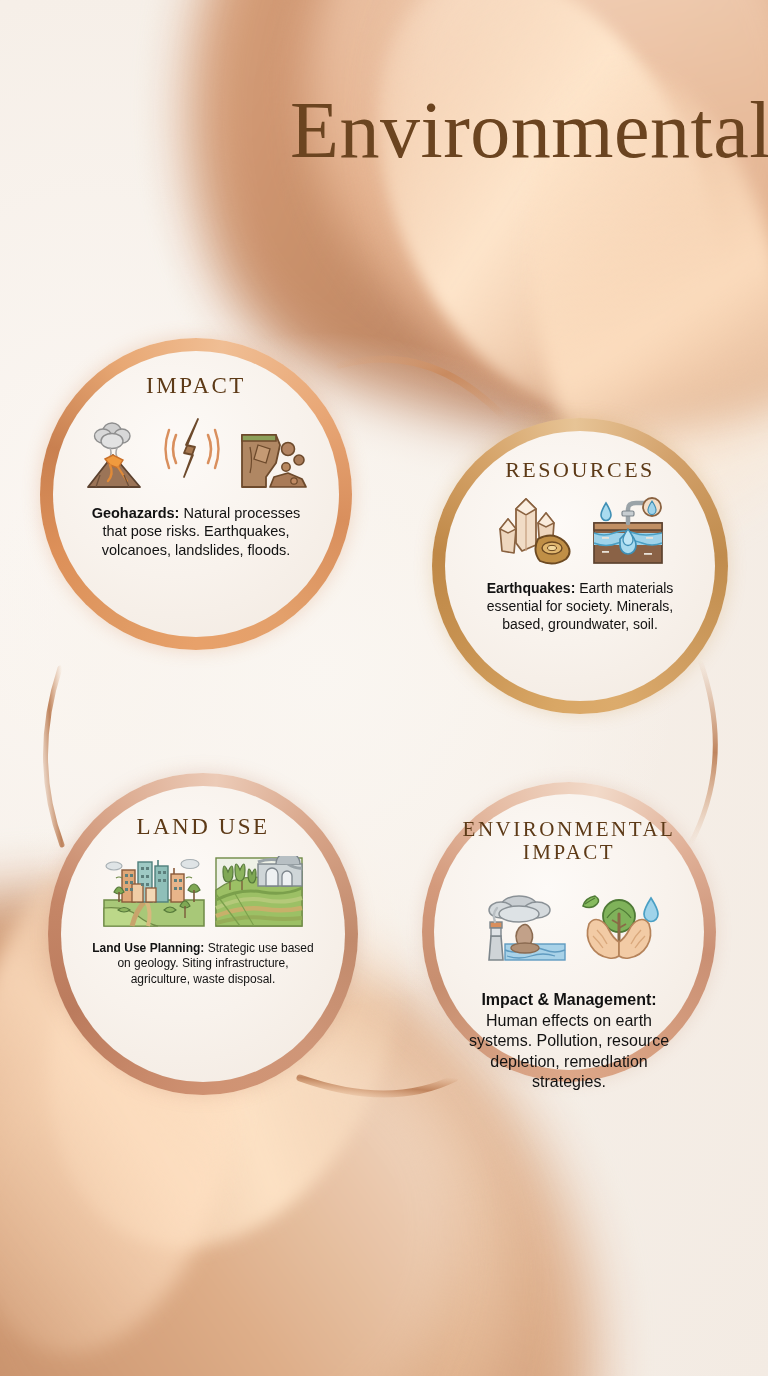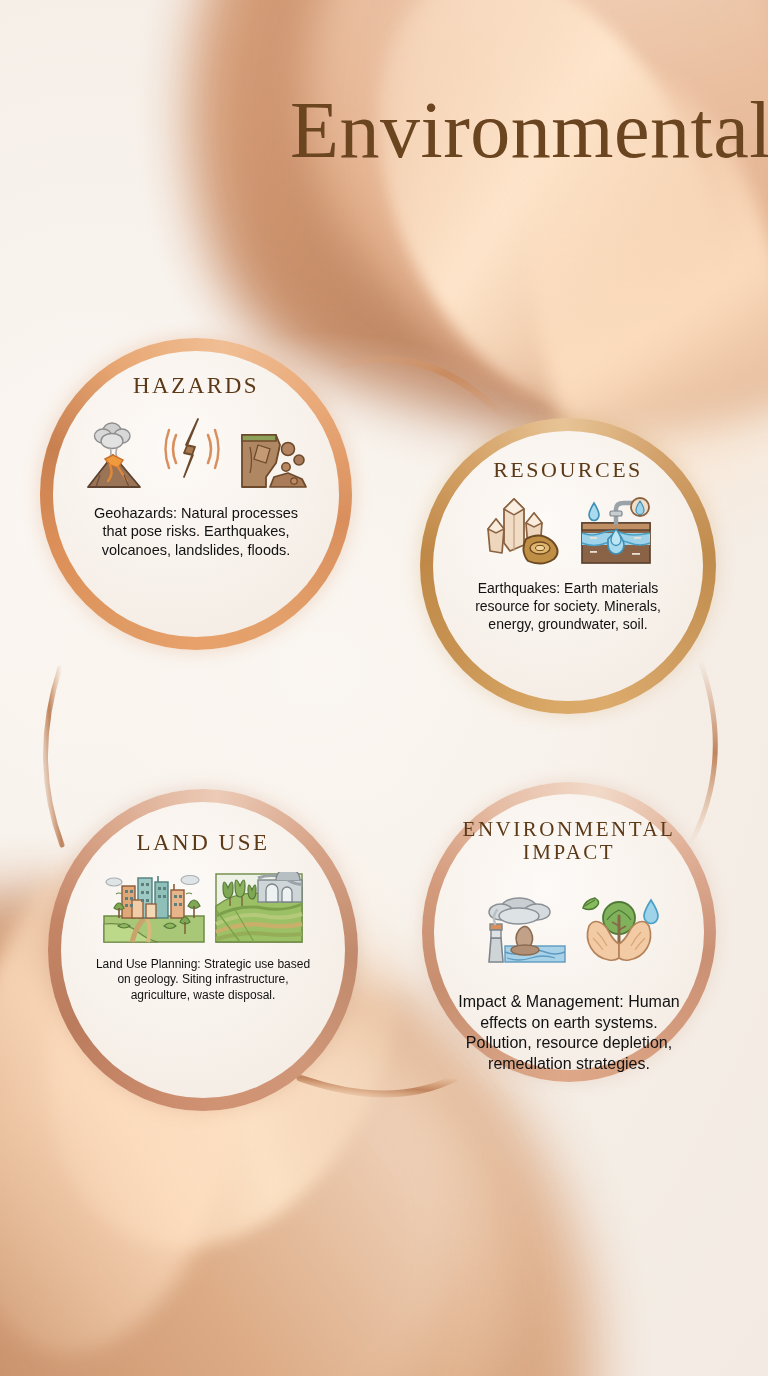--- a/index.html
+++ b/index.html
@@ -84,21 +84,21 @@
   .node .ring{position:absolute;inset:0;border-radius:50%;}
   .node .face{position:absolute;border-radius:50%;
     background:radial-gradient(72% 72% at 42% 34%, #fdfaf7 0%, #f8f2ec 62%, #f4ece4 100%);}
   .node .inner{position:relative;z-index:3;width:100%;height:100%;
     display:flex;flex-direction:column;align-items:center;box-sizing:border-box;}
 
   .n-title{font-family:"Liberation Serif", serif;color:#5d3a17;
     letter-spacing:2.5px;text-align:center;line-height:1.08;}
   .n-icons{display:flex;align-items:flex-end;justify-content:center;gap:8px;}
   .n-body{color:#121212;text-align:center;line-height:1.28;}
-  .n-body b{font-weight:normal;}
+  .n-body b{font-weight:bold;}
 
   
   .ring-hazards{
     background:conic-gradient(from 210deg,
       #e09a63 0deg,#dd9059 38deg,#c98050 78deg,#e8a874 120deg,
       #f0be94 160deg,#e9a877 205deg,#d98f5d 250deg,#e3a06b 295deg,#e8a16a 330deg,#e09a63 360deg);
     filter:blur(.2px);
     box-shadow:0 0 18px rgba(218,142,92,.30);}
   .ring-resources{
     background:conic-gradient(from 190deg,
@@ -117,28 +117,28 @@
     box-shadow:0 0 16px rgba(205,152,122,.24);}
 
   
   #node-hazards{left:40px;top:338px;width:312px;height:312px;}
   #node-hazards .face{inset:13px;}
   #node-hazards .inner{padding:30px 30px 0;}
   #node-hazards .n-title{font-size:23px;margin-top:6px;}
   #node-hazards .n-icons{margin-top:14px;height:78px;}
   #node-hazards .n-body{font-size:14.5px;margin-top:13px;width:216px;}
 
-  #node-resources{left:420px;top:418px;width:296px;height:296px;}
+  #node-resources{left:432px;top:418px;width:296px;height:296px;}
   #node-resources .face{inset:13px;}
   #node-resources .inner{padding:34px 28px 0;}
   #node-resources .n-title{font-size:22px;margin-top:6px;}
   #node-resources .n-icons{margin-top:13px;height:72px;}
   #node-resources .n-body{font-size:14px;margin-top:13px;width:206px;}
 
-  #node-landuse{left:48px;top:789px;width:310px;height:322px;}
+  #node-landuse{left:48px;top:773px;width:310px;height:322px;}
   #node-landuse .face{inset:13px;}
   #node-landuse .inner{padding:38px 28px 0;}
   #node-landuse .n-title{font-size:23px;margin-top:4px;}
   #node-landuse .n-icons{margin-top:14px;height:74px;}
   #node-landuse .n-body{font-size:12px;margin-top:13px;width:228px;}
 
   #node-impact{left:422px;top:782px;width:294px;height:300px;}
   #node-impact .face{inset:12px;}
   #node-impact .inner{padding:32px 24px 0;gap:16px;}
   #node-impact .n-title{font-size:21px;margin-top:4px;}
@@ -197,21 +197,21 @@
     <path d="M340 365 Q 430 340 505 418" fill="none" stroke="url(#ag1)" stroke-width="7" stroke-linecap="round"></path>
     <path d="M700 660 Q 735 760 690 845" fill="none" stroke="url(#ag2)" stroke-width="5" stroke-linecap="round"></path>
     <path d="M455 1078 Q 390 1110 300 1078" fill="none" stroke="url(#ag3)" stroke-width="7" stroke-linecap="round"></path>
     <path d="M62 845 Q 30 760 60 668" fill="none" stroke="url(#ag4)" stroke-width="5" stroke-linecap="round"></path>
   </svg>
 
   <div class="node" id="node-hazards">
     <div class="ring ring-hazards"></div>
     <div class="face"></div>
     <div class="inner">
-      <div class="n-title">HAZARDS</div>
+      <div class="n-title">IMPACT</div>
       <div class="n-icons">
 
         <svg class="ico" width="74" height="76" viewBox="0 0 74 76">
           <ellipse cx="32" cy="16" rx="9" ry="8" fill="#cfcfcf" stroke="#8e8e8e" stroke-width="1.4"></ellipse>
           <ellipse cx="23" cy="21" rx="8.5" ry="7" fill="#d8d8d8" stroke="#8e8e8e" stroke-width="1.4"></ellipse>
           <ellipse cx="42" cy="21" rx="8" ry="7" fill="#d8d8d8" stroke="#8e8e8e" stroke-width="1.4"></ellipse>
           <ellipse cx="32" cy="26" rx="11" ry="7.5" fill="#e2e2e2" stroke="#8e8e8e" stroke-width="1.4"></ellipse>
           <path d="M30 33 q2 5 0 9" stroke="#a9a9a9" stroke-width="1.6" fill="none" stroke-linecap="round"></path>
           <path d="M37 33 q-2 5 0 9" stroke="#a9a9a9" stroke-width="1.6" fill="none" stroke-linecap="round"></path>
           <path d="M33 40 L8 72 L60 72 Z" fill="#9b7457" stroke="#5d4330" stroke-width="1.8" stroke-linejoin="round"></path>
@@ -281,21 +281,21 @@
           <rect x="14" y="56" width="7" height="1.8" fill="#e8e1d8"></rect>
           <rect x="56" y="58" width="8" height="1.8" fill="#e8e1d8"></rect>
           <path d="M40 28 L40 14 q0 -6 8 -6 L58 8" stroke="#9aa3a8" stroke-width="4.5" fill="none" stroke-linecap="round"></path>
           <rect x="34" y="16" width="12" height="5" rx="1.6" fill="#c7cdd1" stroke="#7d868c" stroke-width="1.2"></rect>
           <circle cx="64" cy="12" r="9" fill="#f3ddc6" stroke="#8a6240" stroke-width="1.8"></circle>
           <path d="M64 6 q4 6 4 9 a4 4.5 0 0 1 -8 0 q0 -3 4 -9 z" fill="#9fd3ea" stroke="#3f8fb5" stroke-width="1.2"></path>
           <path d="M18 8 q5 8 5 12 a5 5.5 0 0 1 -10 0 q0 -4 5 -12 z" fill="#a9dbef" stroke="#3f8fb5" stroke-width="1.6"></path>
         </svg>
       </div>
       <div class="n-body">
-        <b>Earthquakes:</b><span> Earth materials resource for society. Minerals, energy, groundwater, soil.</span>
+        <b>Earthquakes:</b><span> Earth materials essential for society. Minerals, based, groundwater, soil.</span>
       </div>
     </div>
   </div>
 
   <div class="node" id="node-landuse">
     <div class="ring ring-landuse"></div>
     <div class="face"></div>
     <div class="inner">
       <div class="n-title">LAND USE</div>
       <div class="n-icons">

